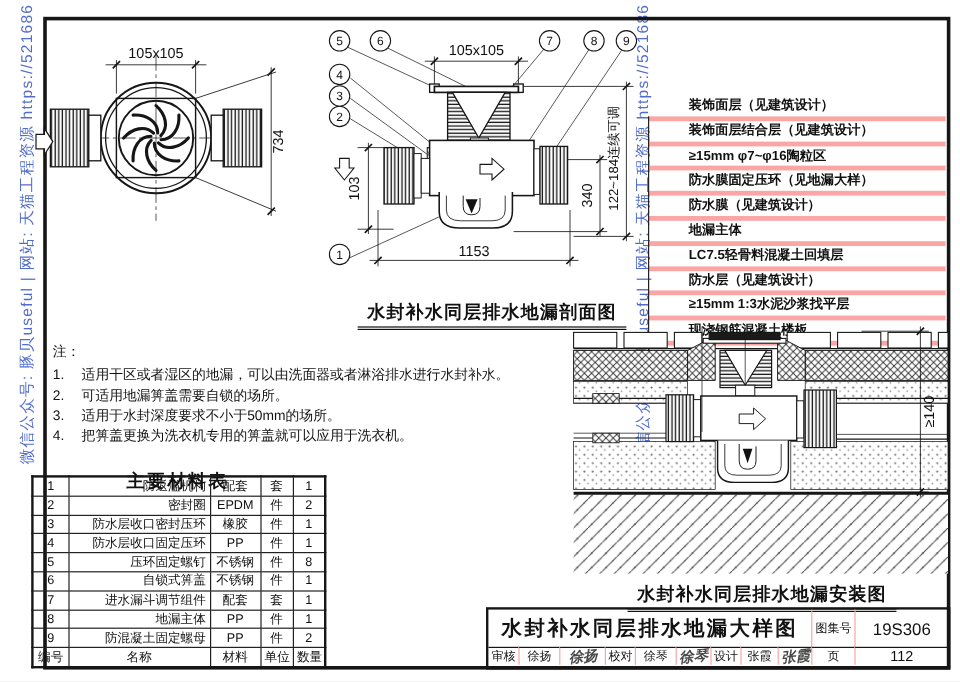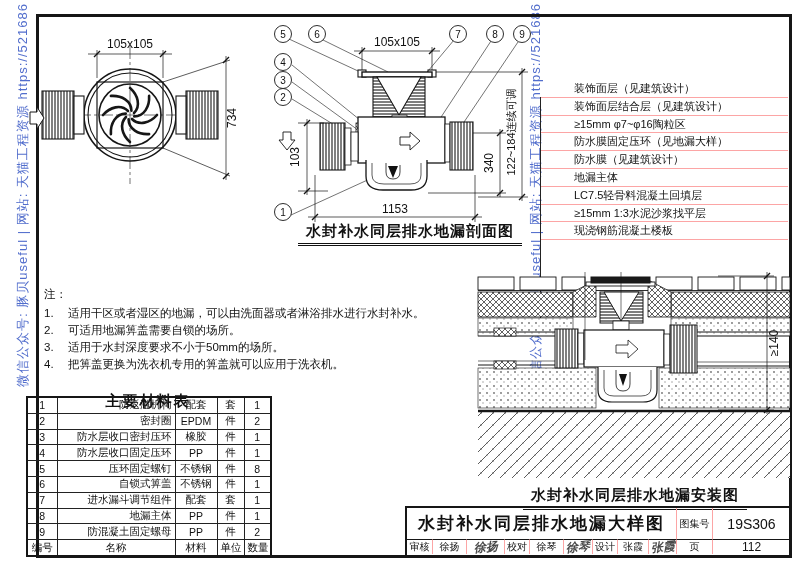--- a/index.html
+++ b/index.html
@@ -9,21 +9,21 @@
   .frame{left:36px;top:14px;width:750px;height:538px;border:3px solid #161616;}
   .wm{width:392px;height:26px;transform:rotate(-90deg);color:#3f5ec7;font-size:13px;
       letter-spacing:1px;white-space:nowrap;text-align:center;line-height:26px;opacity:.9;}
   .wm1{left:-173px;top:182px;}
   .wm2{left:340px;top:182px;}
   .dtitle{font-weight:bold;font-size:15px;text-align:center;letter-spacing:1px;}
   .dtitle span{display:inline-block;border-bottom:3px double #111;padding:0 8px 2px;}
   
   .layers{left:540px;top:80px;width:248px;}
   .layer-item{height:16.8px;line-height:16.5px;font-size:11px;padding-left:34px;
-              border-bottom:1px solid #fca5a5;white-space:nowrap;overflow:visible;}
+              border-bottom:4px solid #fca5a5;white-space:nowrap;overflow:visible;font-weight:bold;}
   .layer-vline{left:540px;top:97px;width:1px;height:238px;background:#222;}
   
   .notes{left:44px;top:286px;width:436px;font-size:11.5px;line-height:17px;}
   .notes-head{margin-bottom:2px;}
   .note-row{display:flex;}
   .note-num{width:24px;flex:0 0 24px;}
   
   .mat-title{left:26px;top:392px;width:244px;text-align:center;font-weight:bold;
              font-size:15px;letter-spacing:2px;}
   table.mat{left:26px;top:396px;border-collapse:collapse;table-layout:fixed;width:244px;}
@@ -247,32 +247,33 @@
       <text x="190" y="17.5">7</text>
       <text x="227" y="17.5">8</text>
       <text x="254" y="17.5">9</text>
     </g>
     <text x="129" y="26" font-size="12" text-anchor="middle">105x105</text>
     <text x="31" y="137" font-size="12" text-anchor="middle" transform="rotate(-90,31,137)">103</text>
     <text x="127" y="193" font-size="12" text-anchor="middle">1153</text>
     <text x="225" y="143" font-size="12" text-anchor="middle" transform="rotate(-90,225,143)">340</text>
     <text x="247" y="112" font-size="11" text-anchor="middle" transform="rotate(-90,247,112)">122~184连续可调</text>
   </svg>
-  <div class="abs dtitle" style="left:285px;top:222px;width:250px">
+  <div class="abs dtitle" style="left:285px;top:251px;width:250px">
     <span>水封补水同层排水地漏剖面图</span>
   </div>
 
   <div class="abs layers">
     <div class="layer-item">装饰面层（见建筑设计）</div>
     <div class="layer-item">装饰面层结合层（见建筑设计）</div>
     <div class="layer-item">≥15mm φ7~φ16陶粒区</div>
     <div class="layer-item">防水膜固定压环（见地漏大样）</div>
     <div class="layer-item">防水膜（见建筑设计）</div>
     <div class="layer-item">地漏主体</div>
     <div class="layer-item">LC7.5轻骨料混凝土回填层</div>
+    <div class="layer-item">防水层（见建筑设计）</div>
     <div class="layer-item">≥15mm 1:3水泥沙浆找平层</div>
     <div class="layer-item">现浇钢筋混凝土楼板</div>
   </div>
   <div class="abs layer-vline"></div>
 
   <div class="abs notes">
     <div class="notes-head">注：</div>
     <div class="note-row">
       <span class="note-num">1.</span>
       <span>适用干区或者湿区的地漏，可以由洗面器或者淋浴排水进行水封补水。</span>

